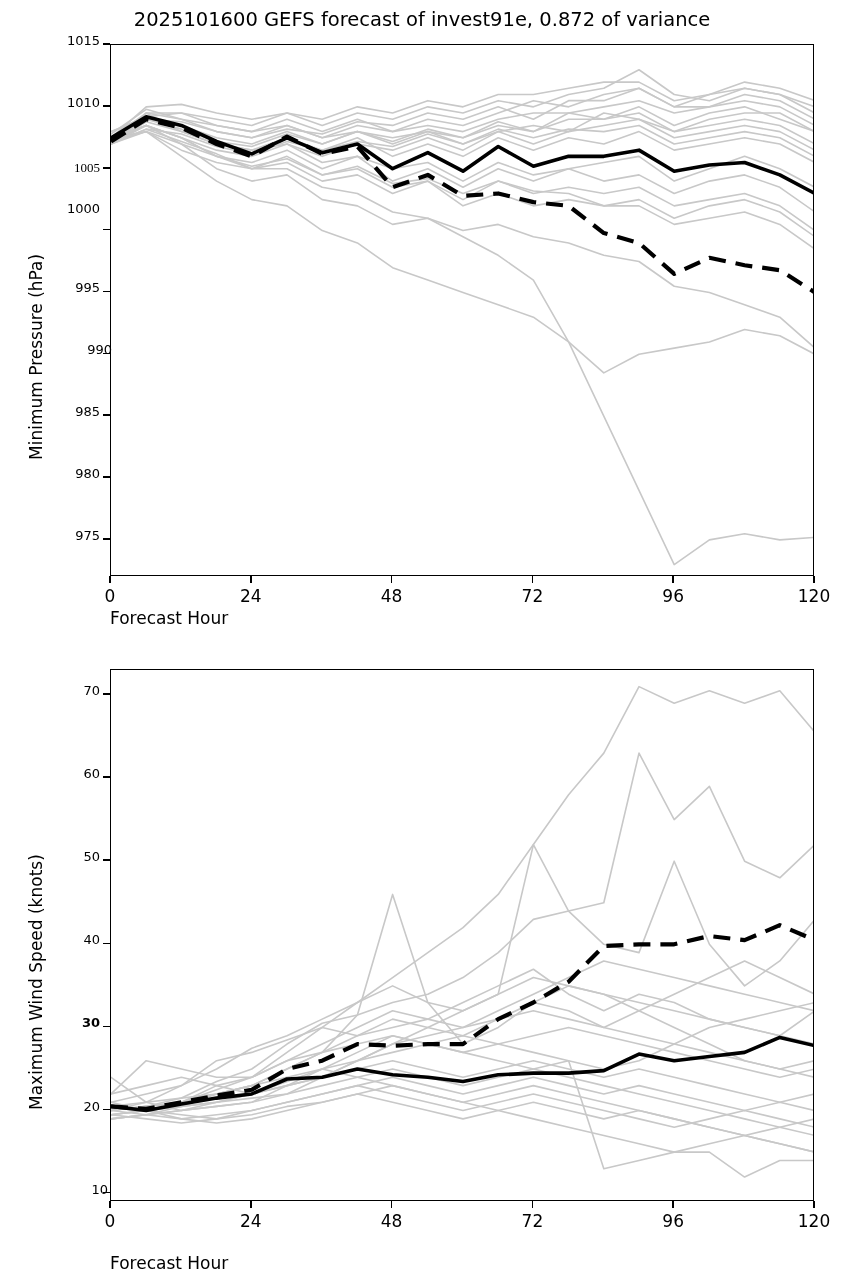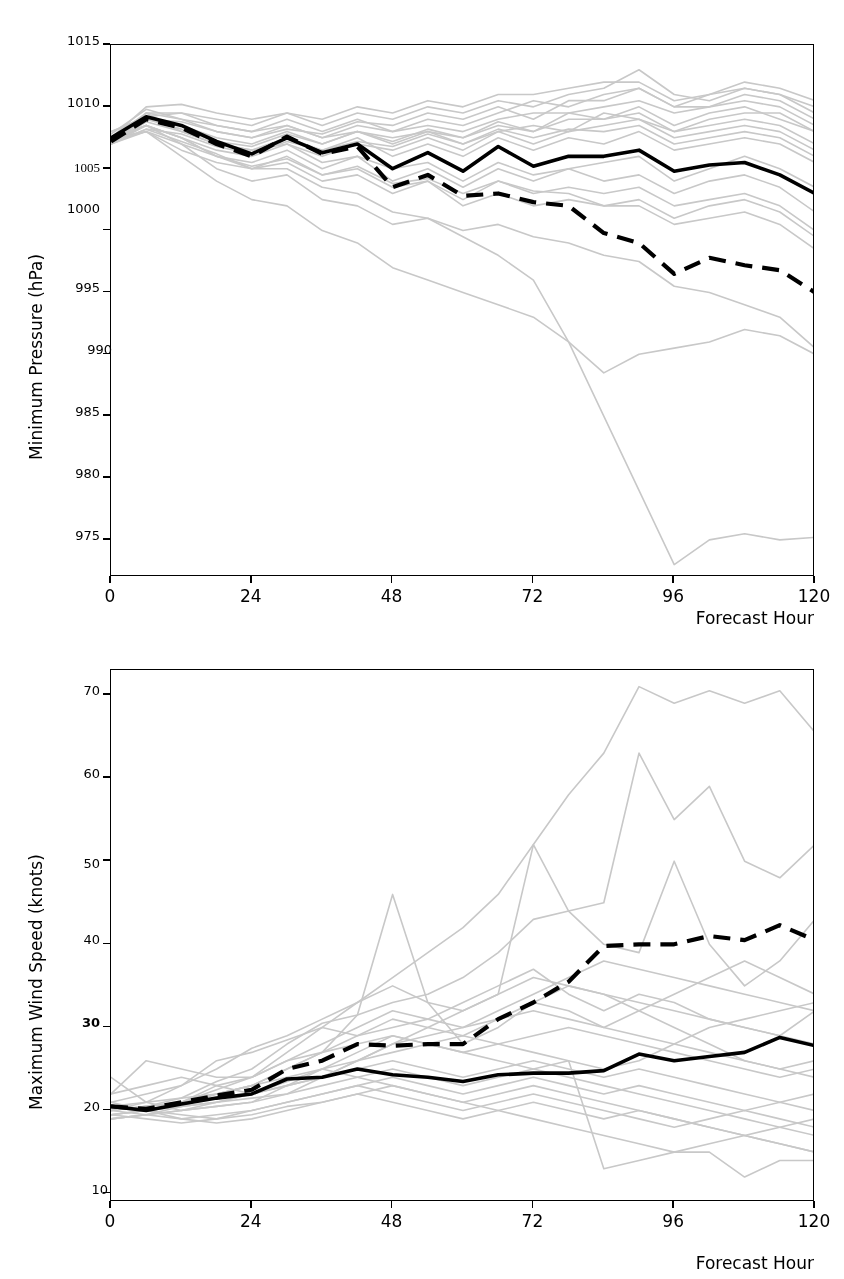--- a/index.html
+++ b/index.html
@@ -74,21 +74,21 @@
     left: 26px;
     top: 430px;
   }
   .panel-wind .ylabel {
     left: 26px;
     top: 455px;
   }
   .xlabel {
     position: absolute;
     font-size: 17px;
-    text-align: right;
+    text-align: left;
     white-space: nowrap;
   }
   .panel-pressure .xlabel {
     left: 110px;
     top: 578px;
     width: 704px;
   }
   .panel-wind .xlabel {
     left: 110px;
     top: 598px;
@@ -139,20 +139,21 @@
     stroke-dasharray: 17 10;
     stroke-linejoin: round;
     stroke-linecap: butt;
   }
 </style>
 </head>
 <body>
 
 <div class="page">
 
+  <div class="figure-title">2025101600 GEFS forecast of invest91e, 0.872 of variance</div>
 
   <div class="panel panel-pressure">
     <div class="ylabel">Minimum Pressure (hPa)</div>
     <div class="xlabel">Forecast Hour</div>
     <div class="plot-frame">
       <svg class="lines" id="svg-pressure" width="704" height="532" viewBox="0 0 704 532">
           <path d="M0.00 92.79 L35.20 61.86 L70.40 59.39 L105.60 68.05 L140.80 74.23 L176.00 68.05 L211.20 80.42 L246.40 68.05 L281.60 74.23 L316.80 61.86 L352.00 68.05 L387.20 55.67 L422.40 61.86 L457.60 49.49 L492.80 43.30 L528.00 24.74 L563.20 49.49 L598.40 55.67 L633.60 43.30 L668.80 49.49 L704.00 68.05" class="ens-line"></path>
           <path d="M0.00 98.98 L35.20 68.05 L70.40 74.23 L105.60 86.60 L140.80 92.79 L176.00 80.42 L211.20 92.79 L246.40 80.42 L281.60 86.60 L316.80 80.42 L352.00 86.60 L387.20 74.23 L422.40 68.05 L457.60 68.05 L492.80 61.86 L528.00 55.67 L563.20 68.05 L598.40 61.86 L633.60 55.67 L668.80 61.86 L704.00 80.42" class="ens-line"></path>
           <path d="M0.00 86.60 L35.20 74.23 L70.40 80.42 L105.60 92.79 L140.80 98.98 L176.00 86.60 L211.20 98.98 L246.40 86.60 L281.60 98.98 L316.80 86.60 L352.00 92.79 L387.20 80.42 L422.40 86.60 L457.60 68.05 L492.80 74.23 L528.00 61.86 L563.20 80.42 L598.40 68.05 L633.60 61.86 L668.80 74.23 L704.00 86.60" class="ens-line"></path>
           <path d="M0.00 96.50 L35.20 80.42 L70.40 92.79 L105.60 105.16 L140.80 111.35 L176.00 98.98 L211.20 111.35 L246.40 98.98 L281.60 105.16 L316.80 92.79 L352.00 105.16 L387.20 86.60 L422.40 98.98 L457.60 86.60 L492.80 80.42 L528.00 74.23 L563.20 92.79 L598.40 86.60 L633.60 80.42 L668.80 86.60 L704.00 105.16" class="ens-line"></path>
@@ -241,21 +242,21 @@
     </div>
     <div id="wind-yticks">
         <div class="ytick" style="left: 28px; top: 526.688px;">10</div>
         <div class="tickmark" style="left: 103px; top: 536.888px; width: 7px; height: 1.6px;"></div>
         <div class="ytick" style="left: 20px; top: 443.562px;">20</div>
         <div class="tickmark" style="left: 103px; top: 453.762px; width: 7px; height: 1.6px;"></div>
         <div class="ytick" style="left: 20px; top: 360.438px; font-weight: bold;">30</div>
         <div class="tickmark" style="left: 103px; top: 370.637px; width: 7px; height: 1.6px;"></div>
         <div class="ytick" style="left: 20px; top: 277.312px;">40</div>
         <div class="tickmark" style="left: 103px; top: 287.512px; width: 7px; height: 1.6px;"></div>
-        <div class="ytick" style="left: 20px; top: 194.188px; margin-top: 7px;">50</div>
+        <div class="ytick" style="left: 20px; top: 194.188px;">50</div>
         <div class="tickmark" style="left: 103px; top: 204.387px; width: 7px; height: 1.6px;"></div>
         <div class="ytick" style="left: 20px; top: 111.062px;">60</div>
         <div class="tickmark" style="left: 103px; top: 121.263px; width: 7px; height: 1.6px;"></div>
         <div class="ytick" style="left: 20px; top: 27.9375px;">70</div>
         <div class="tickmark" style="left: 103px; top: 38.1375px; width: 7px; height: 1.6px;"></div>
       </div>
     <div id="wind-xticks">
         <div class="xtick" style="left: 80px; top: 556px;">0</div>
         <div class="tickmark" style="left: 109.2px; top: 546px; width: 1.6px; height: 7px;"></div>
         <div class="xtick" style="left: 220.8px; top: 556px;">24</div>

